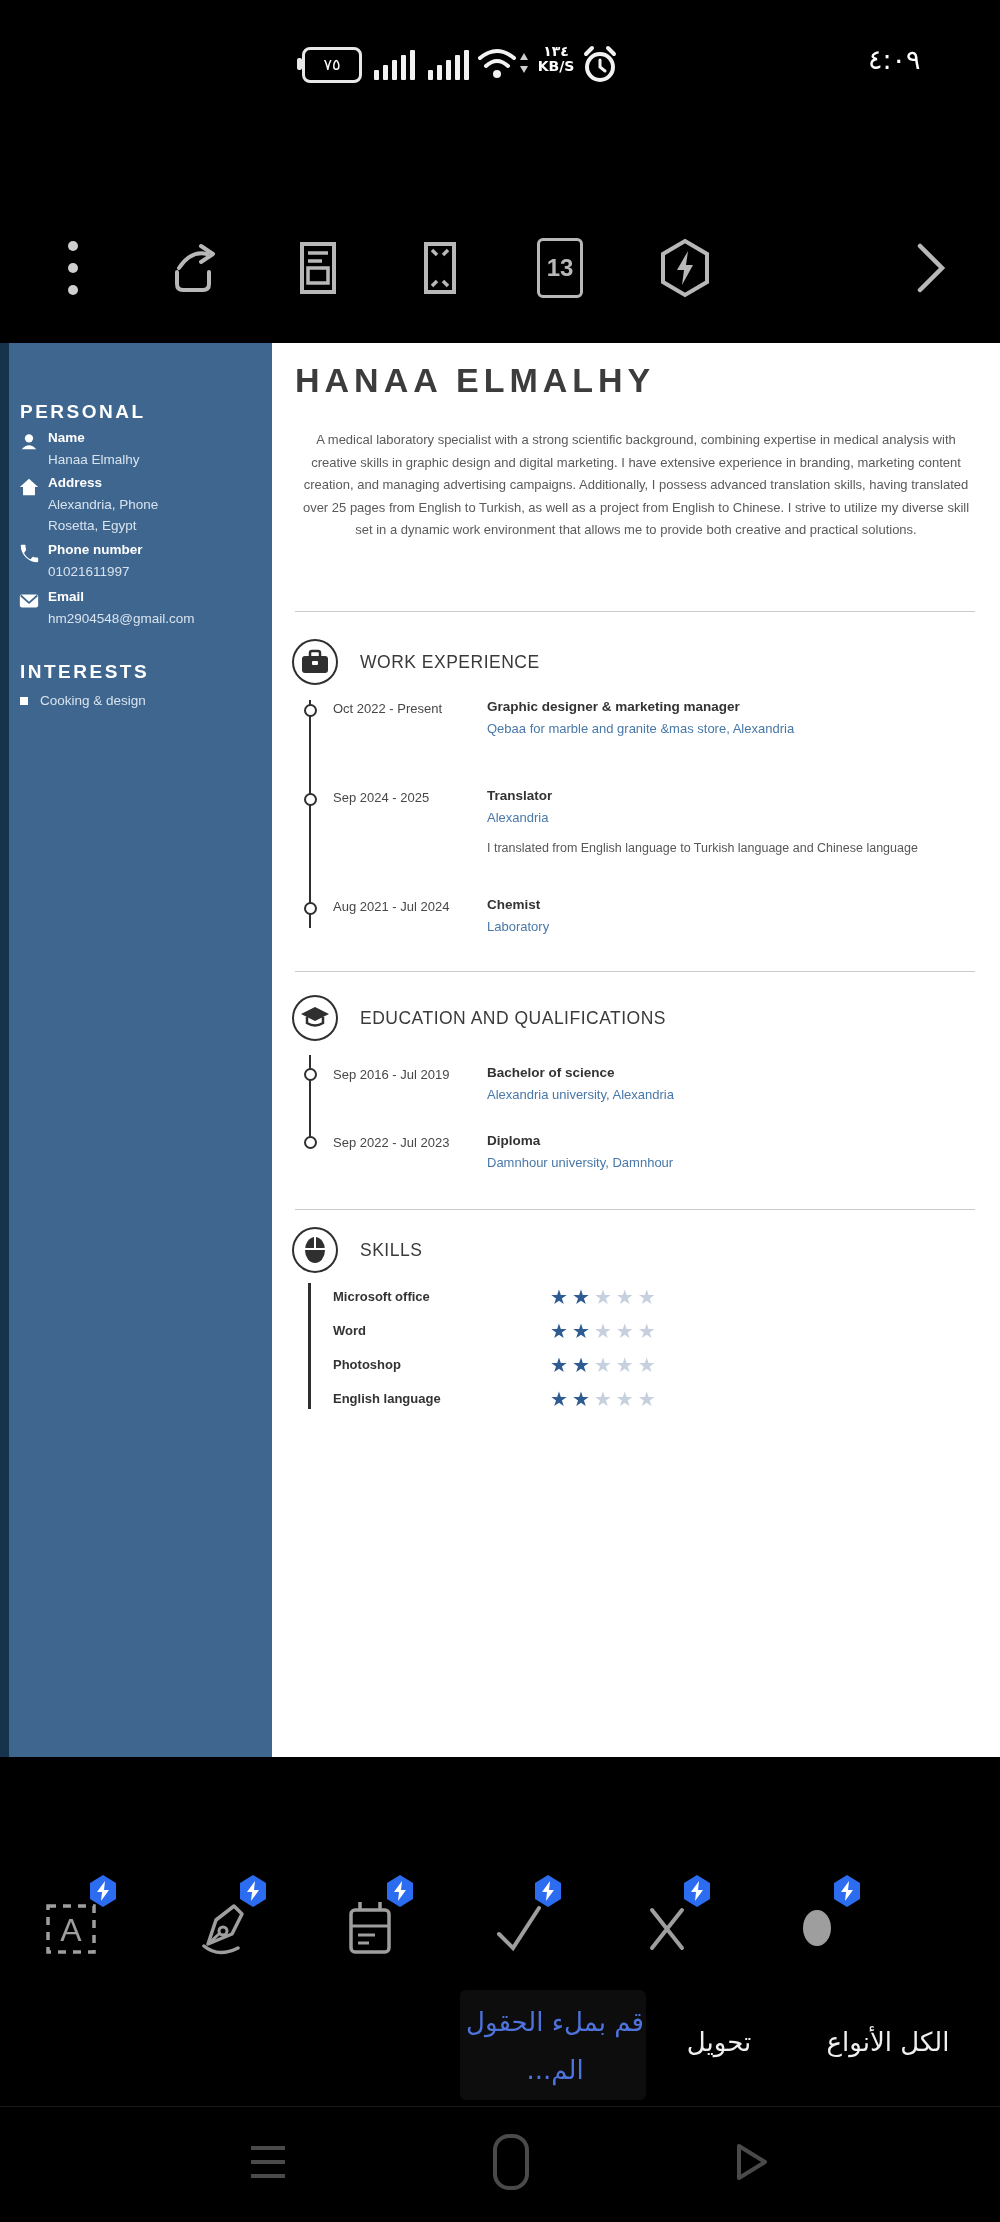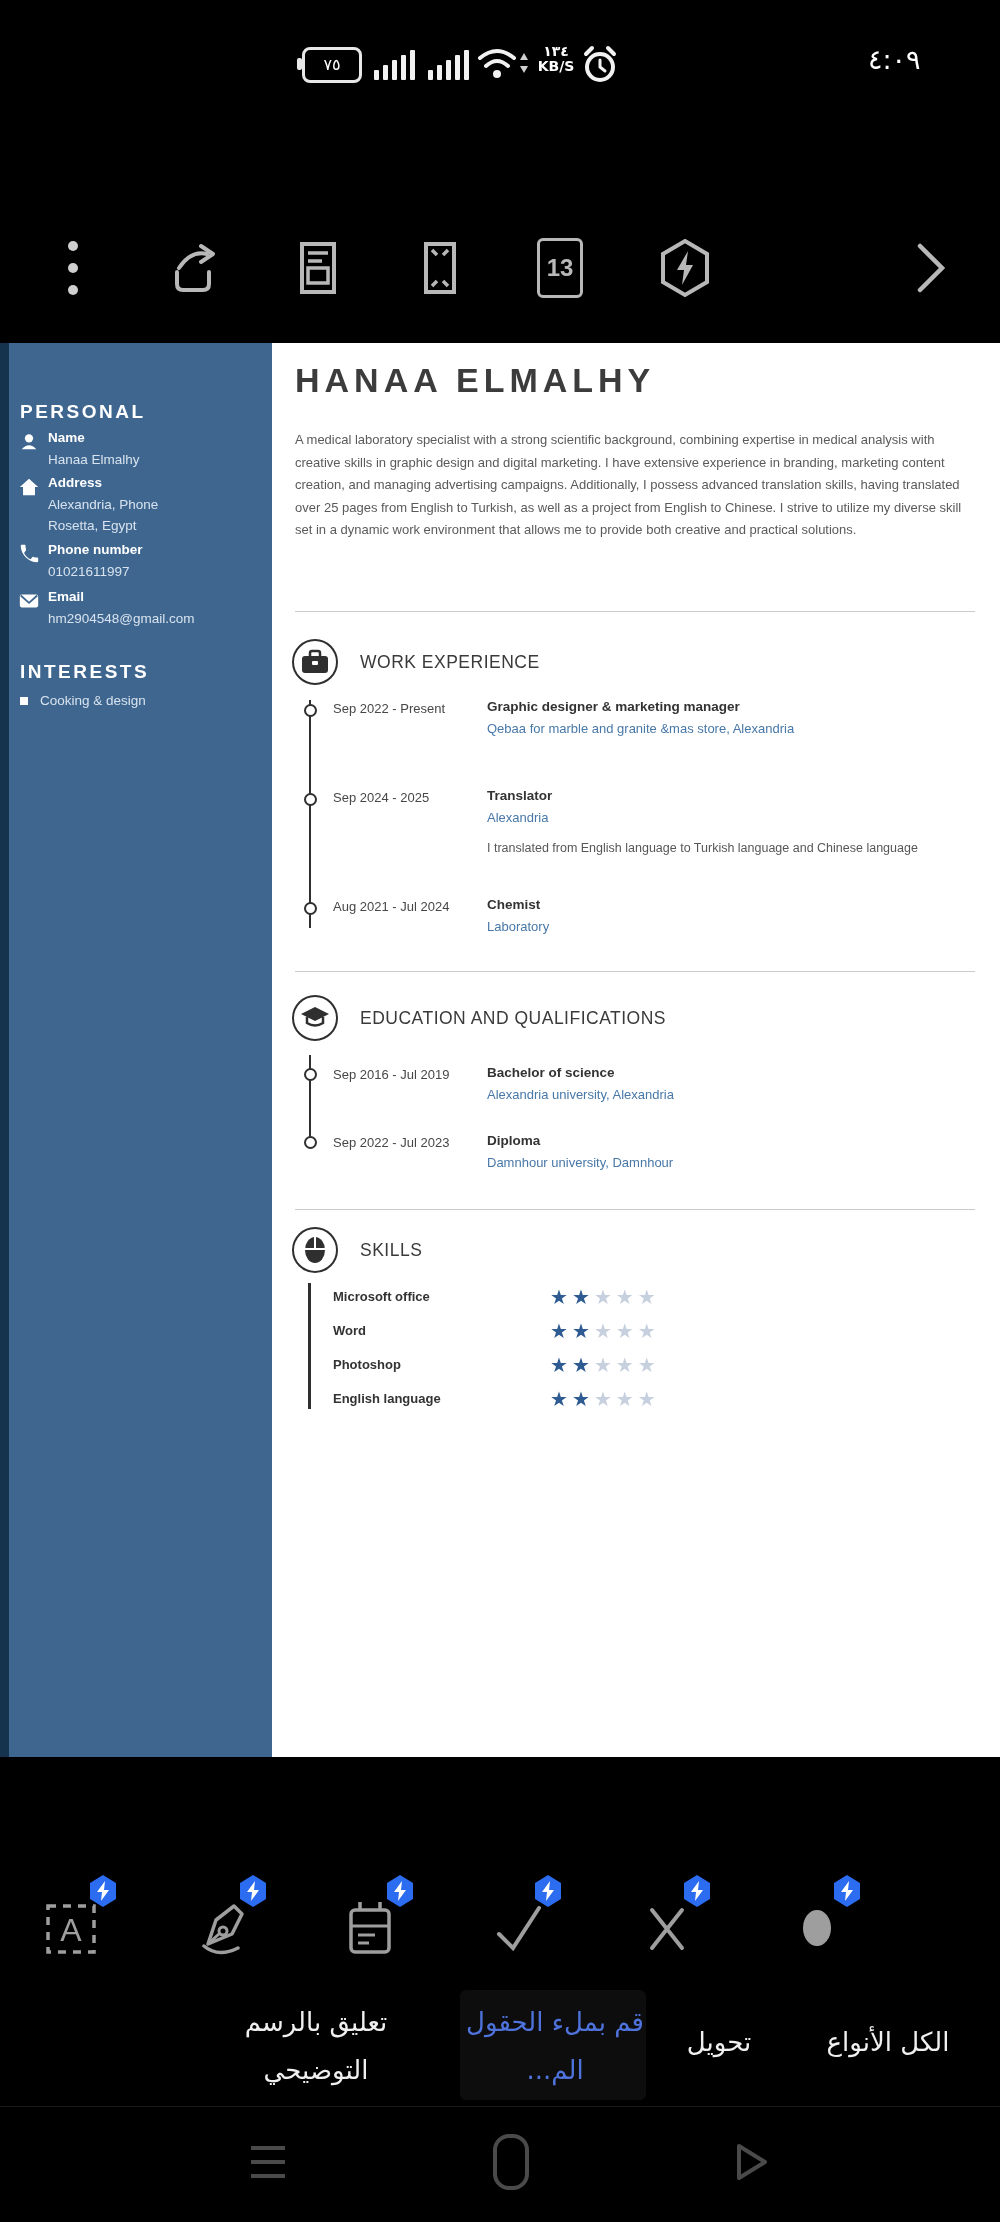--- a/index.html
+++ b/index.html
@@ -31,21 +31,21 @@
   .doc-sidebar{position:absolute;left:0;top:0;width:272px;height:1414px;background:#3E668F;}
   .doc-sidebar::before{content:"";position:absolute;left:0;top:0;width:9px;height:100%;background:#16334D;}
   .sb-heading{position:absolute;left:20px;color:#fff;font-size:19px;font-weight:bold;letter-spacing:2.5px;}
   .sb-icon{position:absolute;left:18px;width:22px;height:22px;}
   .sb-label{position:absolute;left:48px;color:#fff;font-size:13.5px;font-weight:bold;}
   .sb-value{position:absolute;left:48px;color:#d8e3ef;font-size:13.5px;}
   .interest-item{position:absolute;left:20px;color:#d8e3ef;font-size:13.5px;}
   .interest-item::before{content:"";display:inline-block;width:8px;height:8px;background:#fff;margin-right:12px;}
 
   .doc-title{position:absolute;left:295px;top:18px;color:#3C3C3C;font-size:34px;font-weight:bold;letter-spacing:5px;}
-  .doc-summary{position:absolute;left:295px;top:86px;width:682px;color:#5a5a5a;font-size:13px;line-height:22.5px;}
+  .doc-summary{position:absolute;left:295px;top:86px;width:682px;color:#5a5a5a;font-size:13px;line-height:22.5px;text-align:center;}
   .hr{position:absolute;left:295px;width:680px;height:1px;background:#cbcbcb;}
   .sec-icon{position:absolute;left:292px;width:46px;height:46px;border:2.5px solid #2f2f2f;border-radius:50%;
             display:flex;align-items:center;justify-content:center;background:#fff;box-sizing:border-box;}
   .sec-title{position:absolute;left:360px;color:#3a3a3a;font-size:17.5px;font-weight:normal;letter-spacing:0.5px;}
   .tl-line{position:absolute;left:309px;width:2px;background:#2f2f2f;}
   .tl-dot{position:absolute;left:304px;width:9px;height:9px;border:2px solid #2f2f2f;border-radius:50%;background:#fff;}
   .entry-date{position:absolute;left:333px;width:148px;color:#474747;font-size:13px;}
   .entry-title{position:absolute;left:487px;width:480px;color:#333;font-size:13.5px;font-weight:bold;}
   .entry-sub{position:absolute;left:487px;width:480px;color:#4878A8;font-size:13px;}
   .entry-desc{position:absolute;left:487px;width:460px;color:#575757;font-size:12.5px;line-height:21px;}
@@ -206,21 +206,21 @@
         <rect x="1" y="7" width="26" height="17" rx="3" fill="#2f2f2f"></rect>
         <rect x="11" y="12" width="6" height="4" rx="1" fill="#fff"></rect>
       </svg>
     </div>
     <div class="sec-title" style="top:309px">WORK EXPERIENCE</div>
     <div class="tl-line" style="top:357px;height:228px"></div>
     <div class="tl-dot" style="top:361px"></div>
     <div class="tl-dot" style="top:450px"></div>
     <div class="tl-dot" style="top:559px"></div>
 
-    <div class="entry-date" style="top:358px">Sep 2022 - Present</div>
+    <div class="entry-date" style="top:358px">Oct 2022 - Present</div>
     <div class="entry-title" style="top:356px">Graphic designer &amp; marketing manager</div>
     <div class="entry-sub" style="top:378px">Qebaa for marble and granite &amp;mas store, Alexandria</div>
 
     <div class="entry-date" style="top:447px">Sep 2024 - 2025</div>
     <div class="entry-title" style="top:445px">Translator</div>
     <div class="entry-sub" style="top:467px">Alexandria</div>
     <div class="entry-desc" style="top:495px;width:450px">I translated from English language to Turkish language and Chinese language</div>
 
     <div class="entry-date" style="top:556px">Aug 2021 - Jul 2024</div>
     <div class="entry-title" style="top:554px">Chemist</div>
@@ -331,21 +331,20 @@
       <svg class="badge" width="30" height="34" viewBox="0 0 30 34">
         <polygon points="15,1 28,9 28,25 15,33 2,25 2,9" fill="#2B6CF0"></polygon>
         <polygon points="17,7 9,18 14,18 13,27 21,16 16,16" fill="#fff"></polygon>
       </svg>
     </div>
 
   </div>
 
   <div class="tab-bar">
     <div class="tab-hl"></div>
-    <div class="tab" style="left:201px;top:10px">تعليق بالرسم التوضيحي</div>
     <div class="tab active" style="left:440px;top:10px;width:230px">قم بملء الحقول الم...</div>
     <div class="tab single" style="left:604px">تحويل</div>
     <div class="tab single" style="left:773px">الكل الأنواع</div>
   </div>
 
   <div class="nav-divider"></div>
   <div class="nav-btn" style="left:238px">
     <svg width="42" height="44" viewBox="0 0 42 44">
       <line x1="4" y1="8" x2="38" y2="8" stroke="#4a4a4a" stroke-width="4"></line>
       <line x1="4" y1="22" x2="38" y2="22" stroke="#4a4a4a" stroke-width="4"></line>

